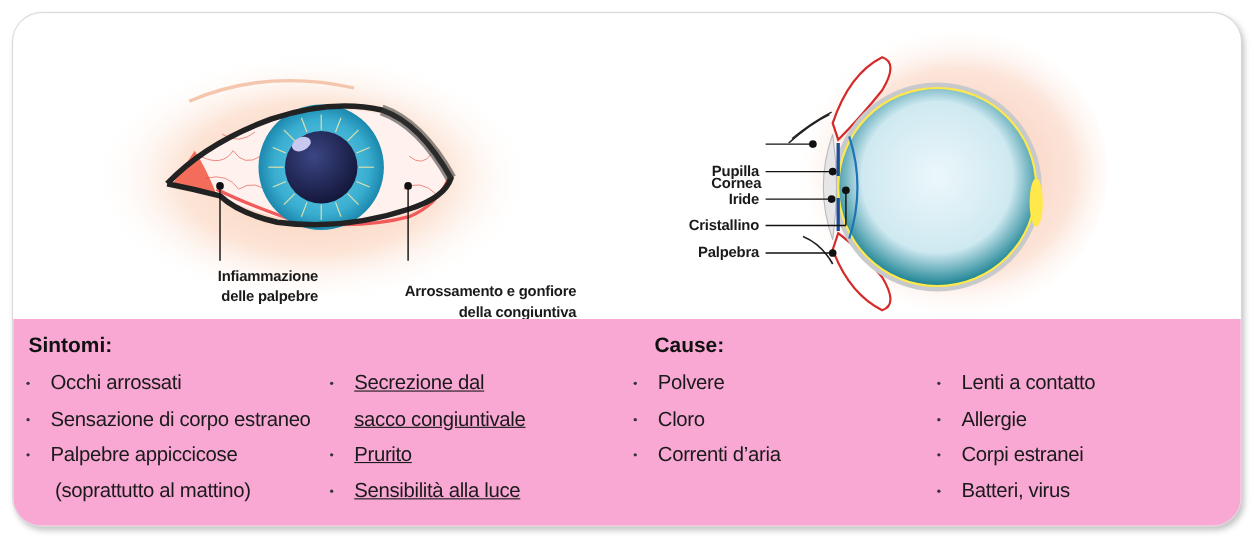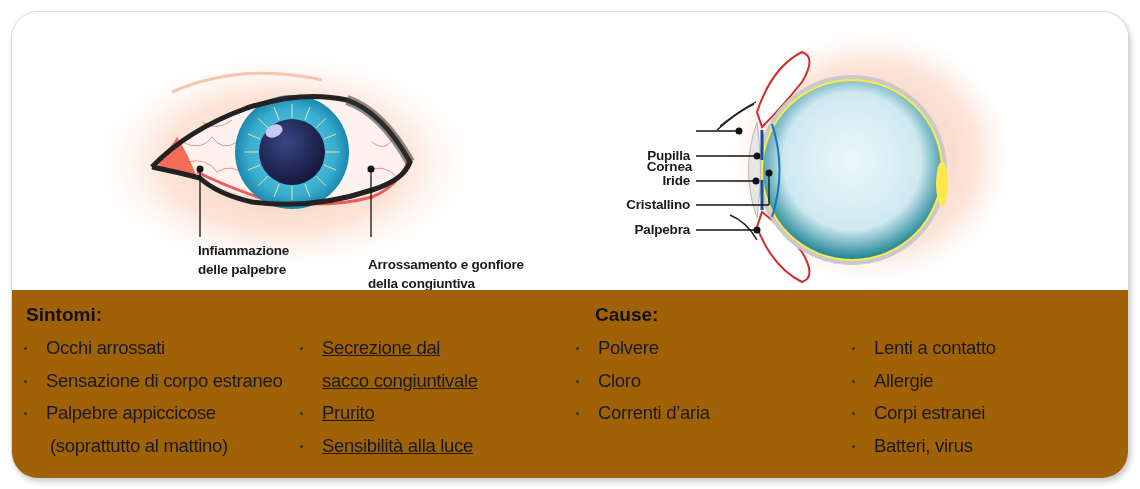--- a/index.html
+++ b/index.html
@@ -6,27 +6,27 @@
   html, body { width: 1140px; height: 489px; background: #ffffff; overflow: hidden; }
   body { font-family: "Liberation Sans", sans-serif; color: #1a1a1a; position: relative; }
 
   .card {
     position: absolute; left: 12px; top: 12px; width: 1116px; height: 466px;
     border-radius: 26px; background: #ffffff;
     box-shadow: 0 0 0 1px #d8d8d8, 2px 3px 6px rgba(0,0,0,0.25);
     overflow: hidden;
   }
   .top { position: absolute; left: 0; top: 0; width: 100%; height: 278px; background: #ffffff; }
-  .bottom { position: absolute; left: 0; top: 278px; width: 100%; height: 188px; background: #a16207; }
+  .bottom { position: absolute; left: 0; top: 278px; width: 100%; height: 188px; background: #f9a8d4; }
 
   .svg-layer { position: absolute; left: 0; top: 0; }
 
   .callout {
     position: absolute; font-family: "Liberation Sans", sans-serif; font-weight: bold;
-    font-size: 13.5px; line-height: 19px; color: #1a1a1a; letter-spacing: -0.2px;
+    font-size: 13.5px; line-height: 19px; color: #1a1a1a; letter-spacing: -0.2px; text-align: right;
   }
   .label-right {
     position: absolute; font-weight: bold; font-size: 13.5px; color: #1a1a1a;
     text-align: right; width: 110px; letter-spacing: -0.2px;
   }
 
   .section-title {
     position: absolute; font-weight: bold; font-size: 19px; color: #111;
   }
   .list { position: absolute; list-style: none; }

